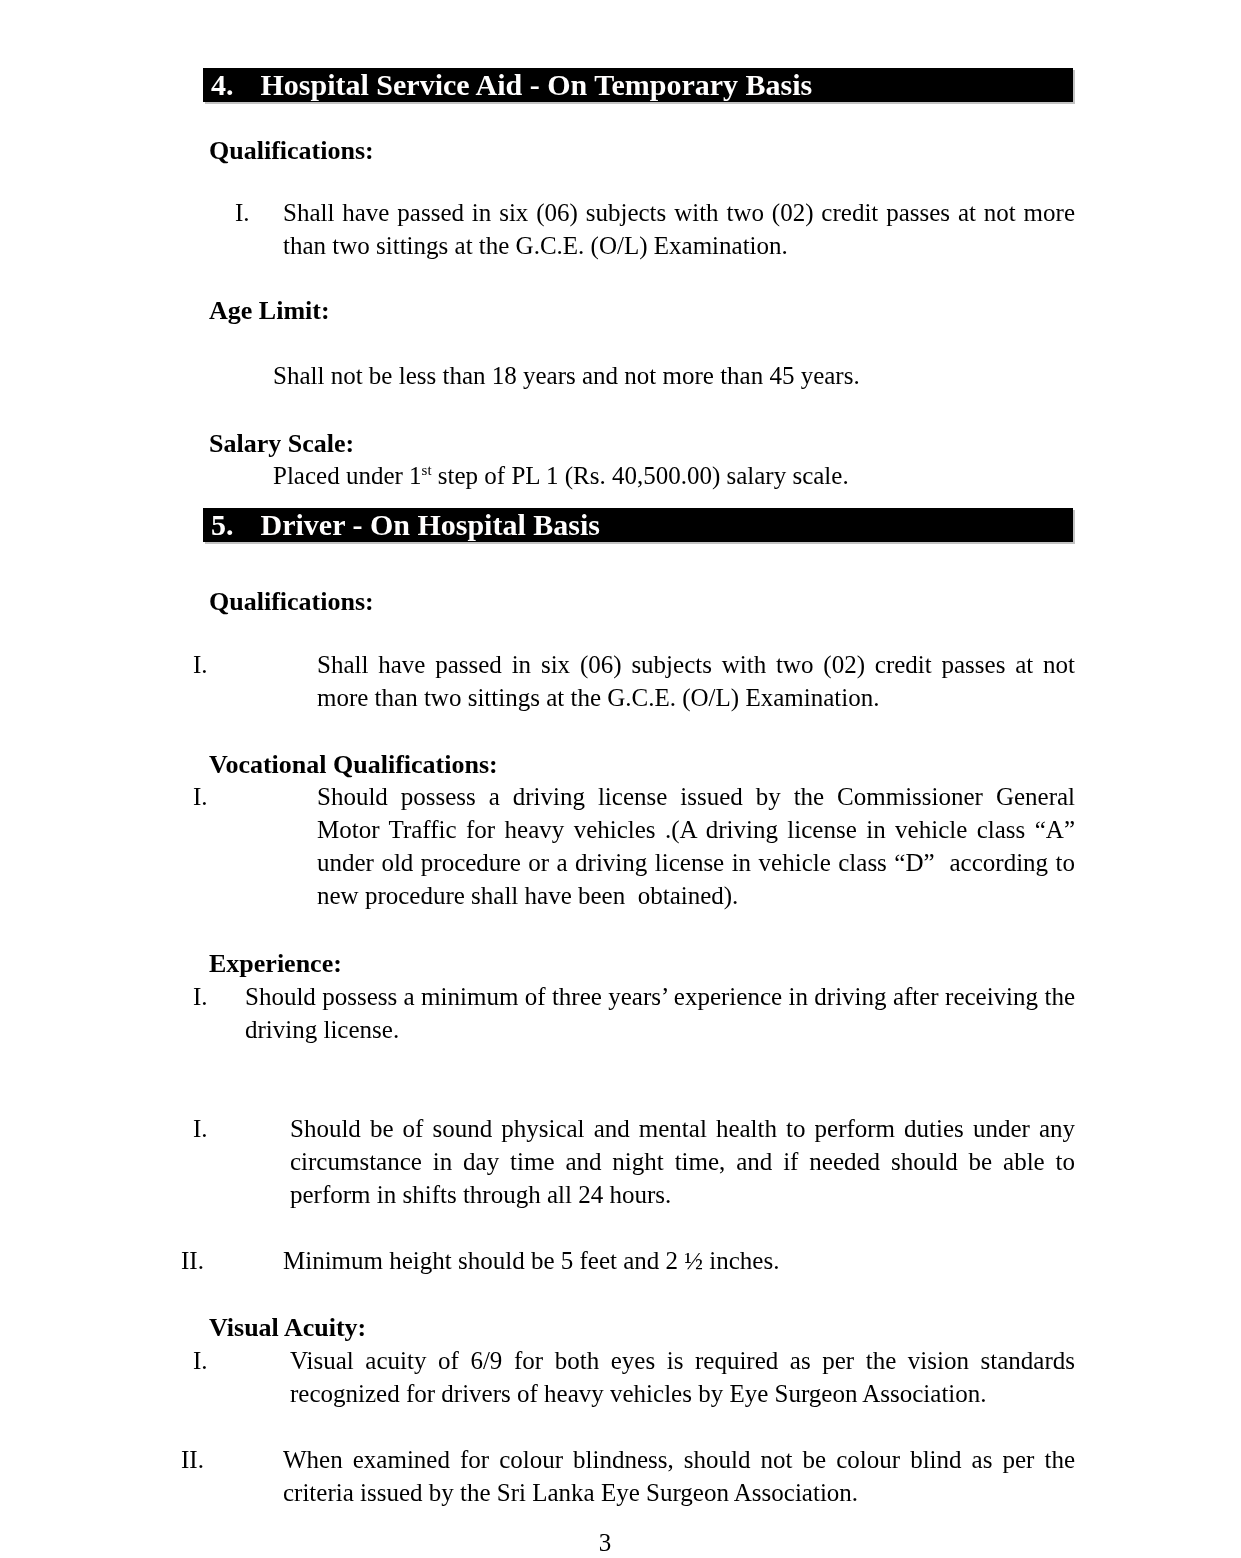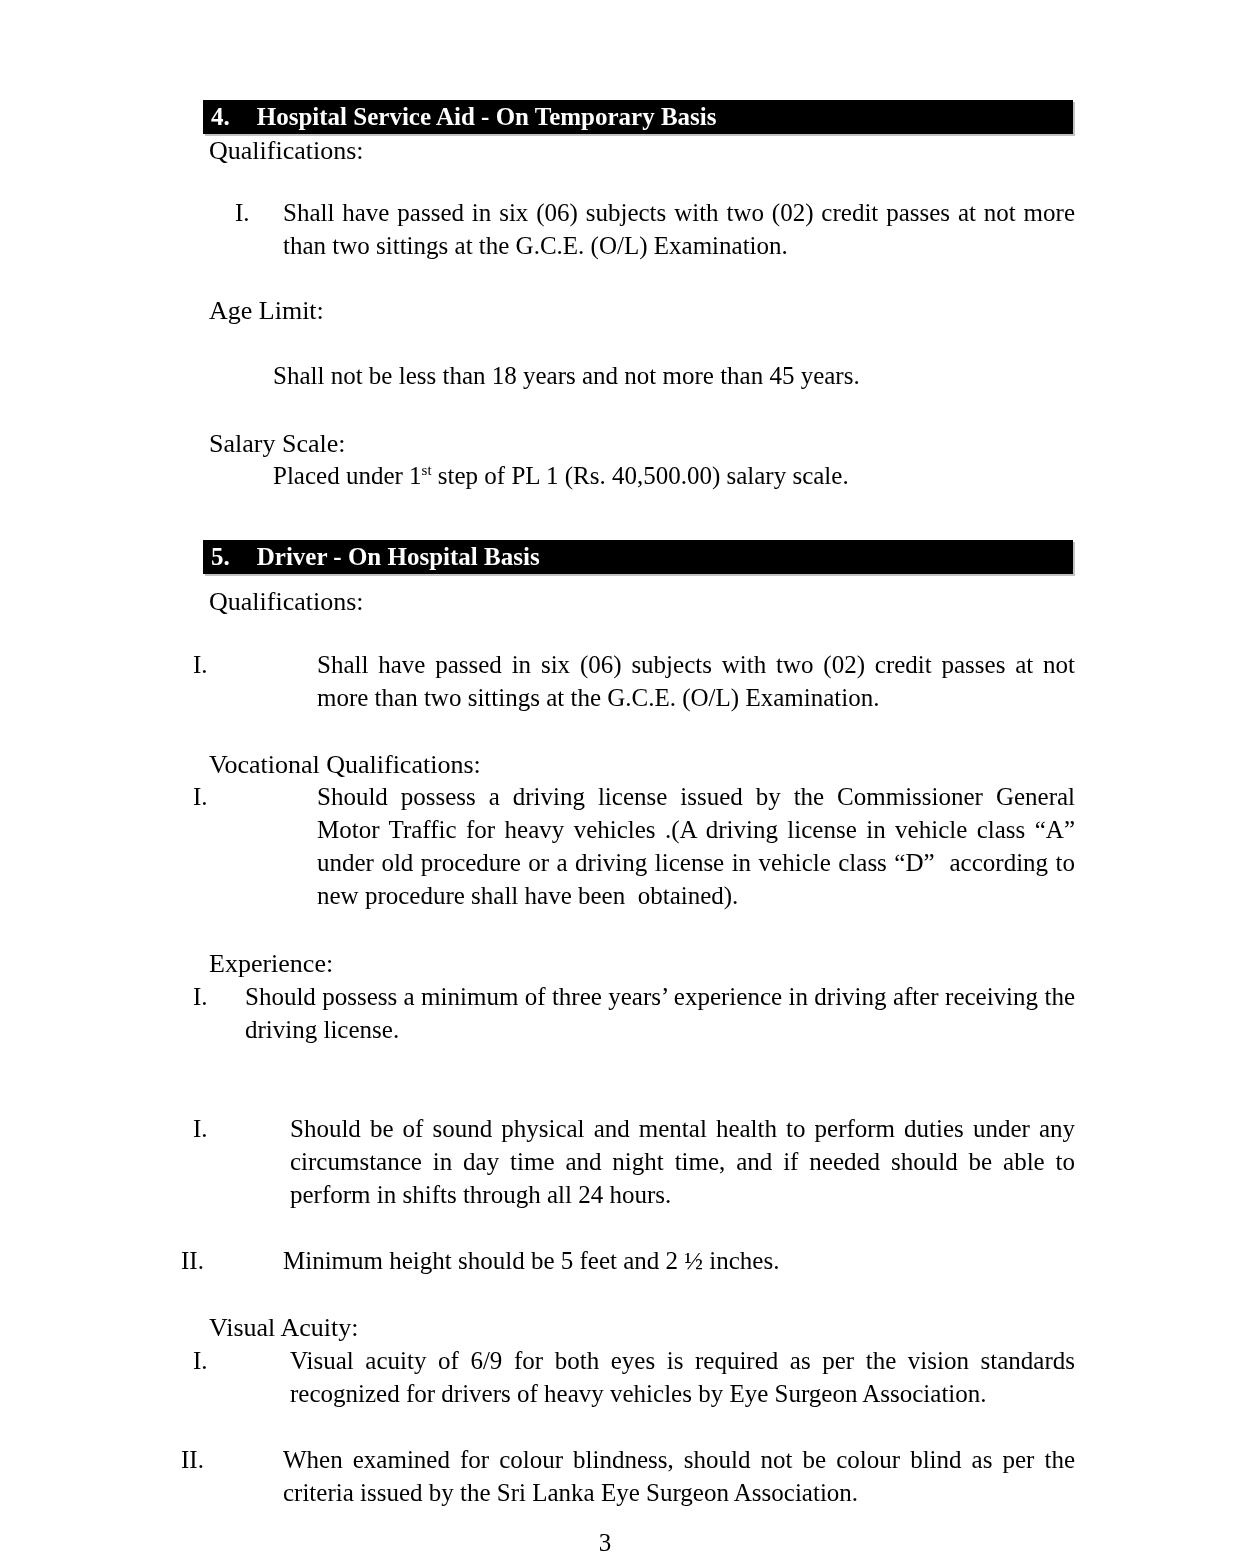--- a/index.html
+++ b/index.html
@@ -13,31 +13,30 @@
     overflow: hidden;
   }
   .bar {
     position: absolute;
     left: 203px;
     width: 870px;
     height: 34px;
     background: #000000;
     color: #fffefe;
     font-weight: bold;
-    font-size: 25px;
+    font-size: 30px;
     line-height: 34px;
     white-space: nowrap;
     box-shadow: 2px 2px 0 rgba(120,120,120,0.45);
-    margin-top: 32px;
   }
   .bar .num { display: inline-block; padding-left: 8px; }
   .bar .title { display: inline-block; margin-left: 27px; }
   .h {
     position: absolute;
-    font-weight: normal;
+    font-weight: bold;
     font-size: 26px;
     line-height: 33px;
     white-space: nowrap;
     text-align: right;
   }
   .t { font-size: 25px; line-height: 33px; }
   .row { position: absolute; left: 0; width: 1241px; }
   .row .label { position: absolute; top: 0; font-size: 25px; line-height: 33px; }
   .row .text {
     font-size: 25px;

